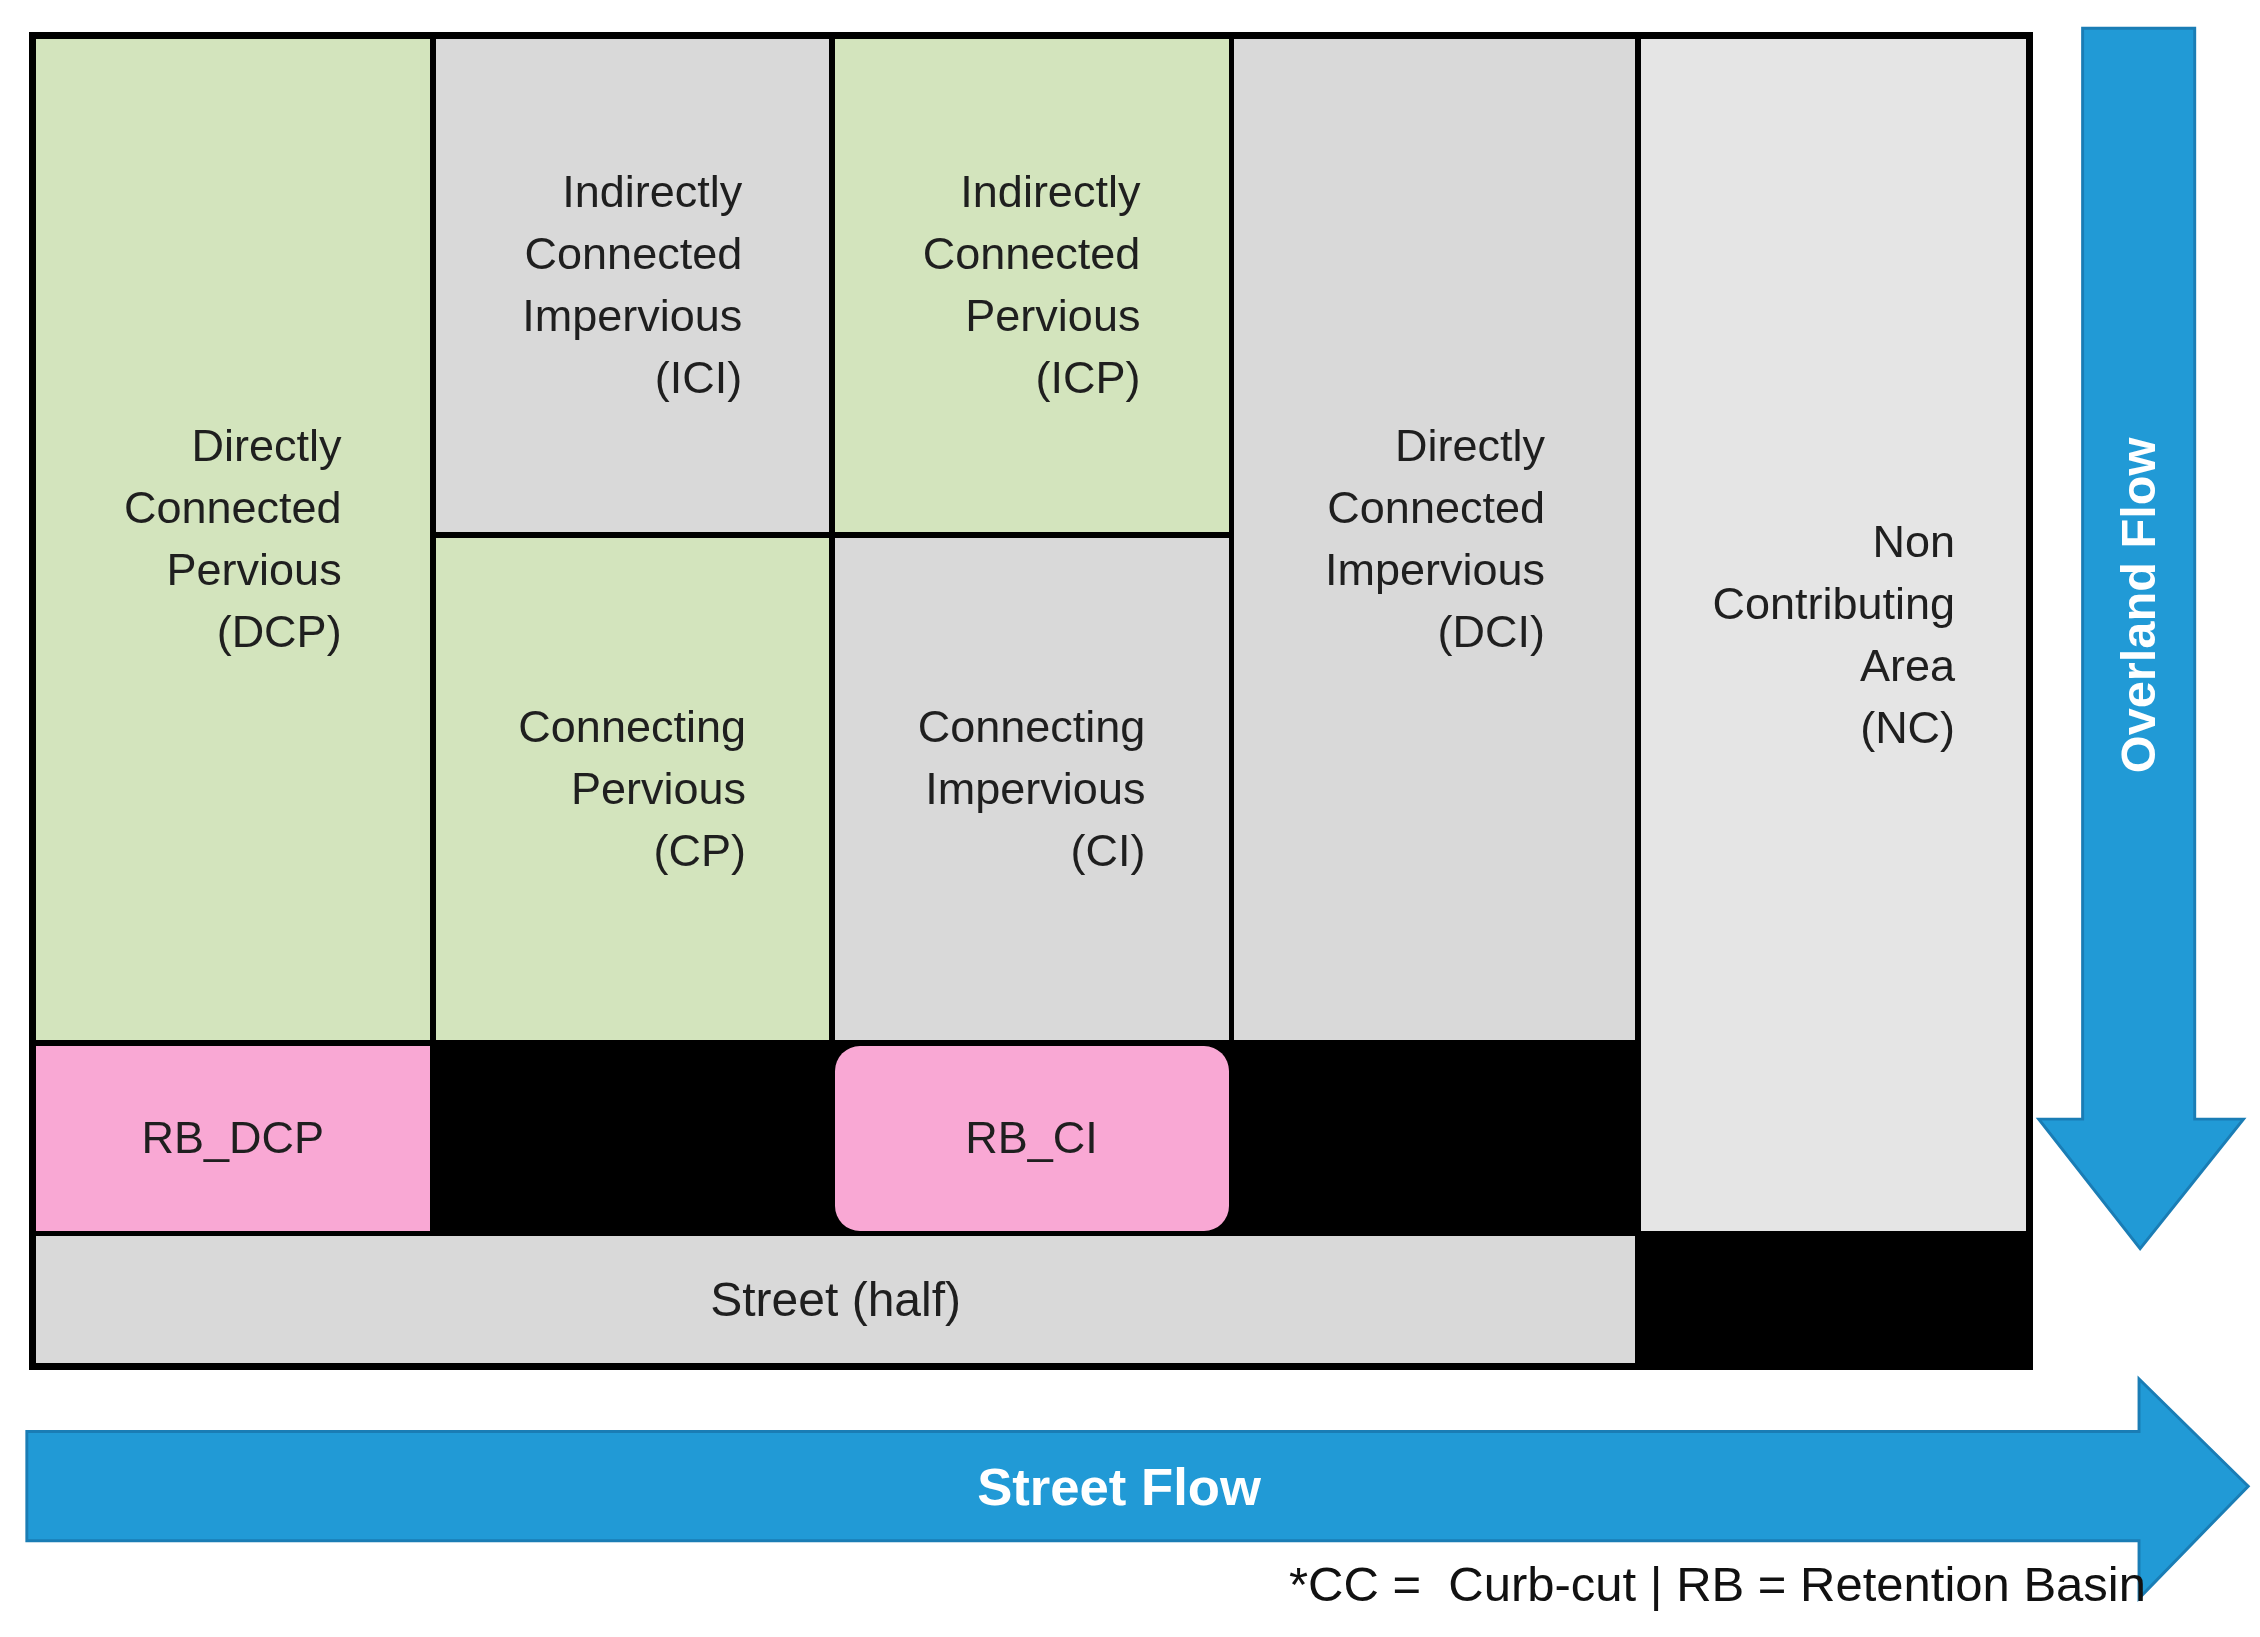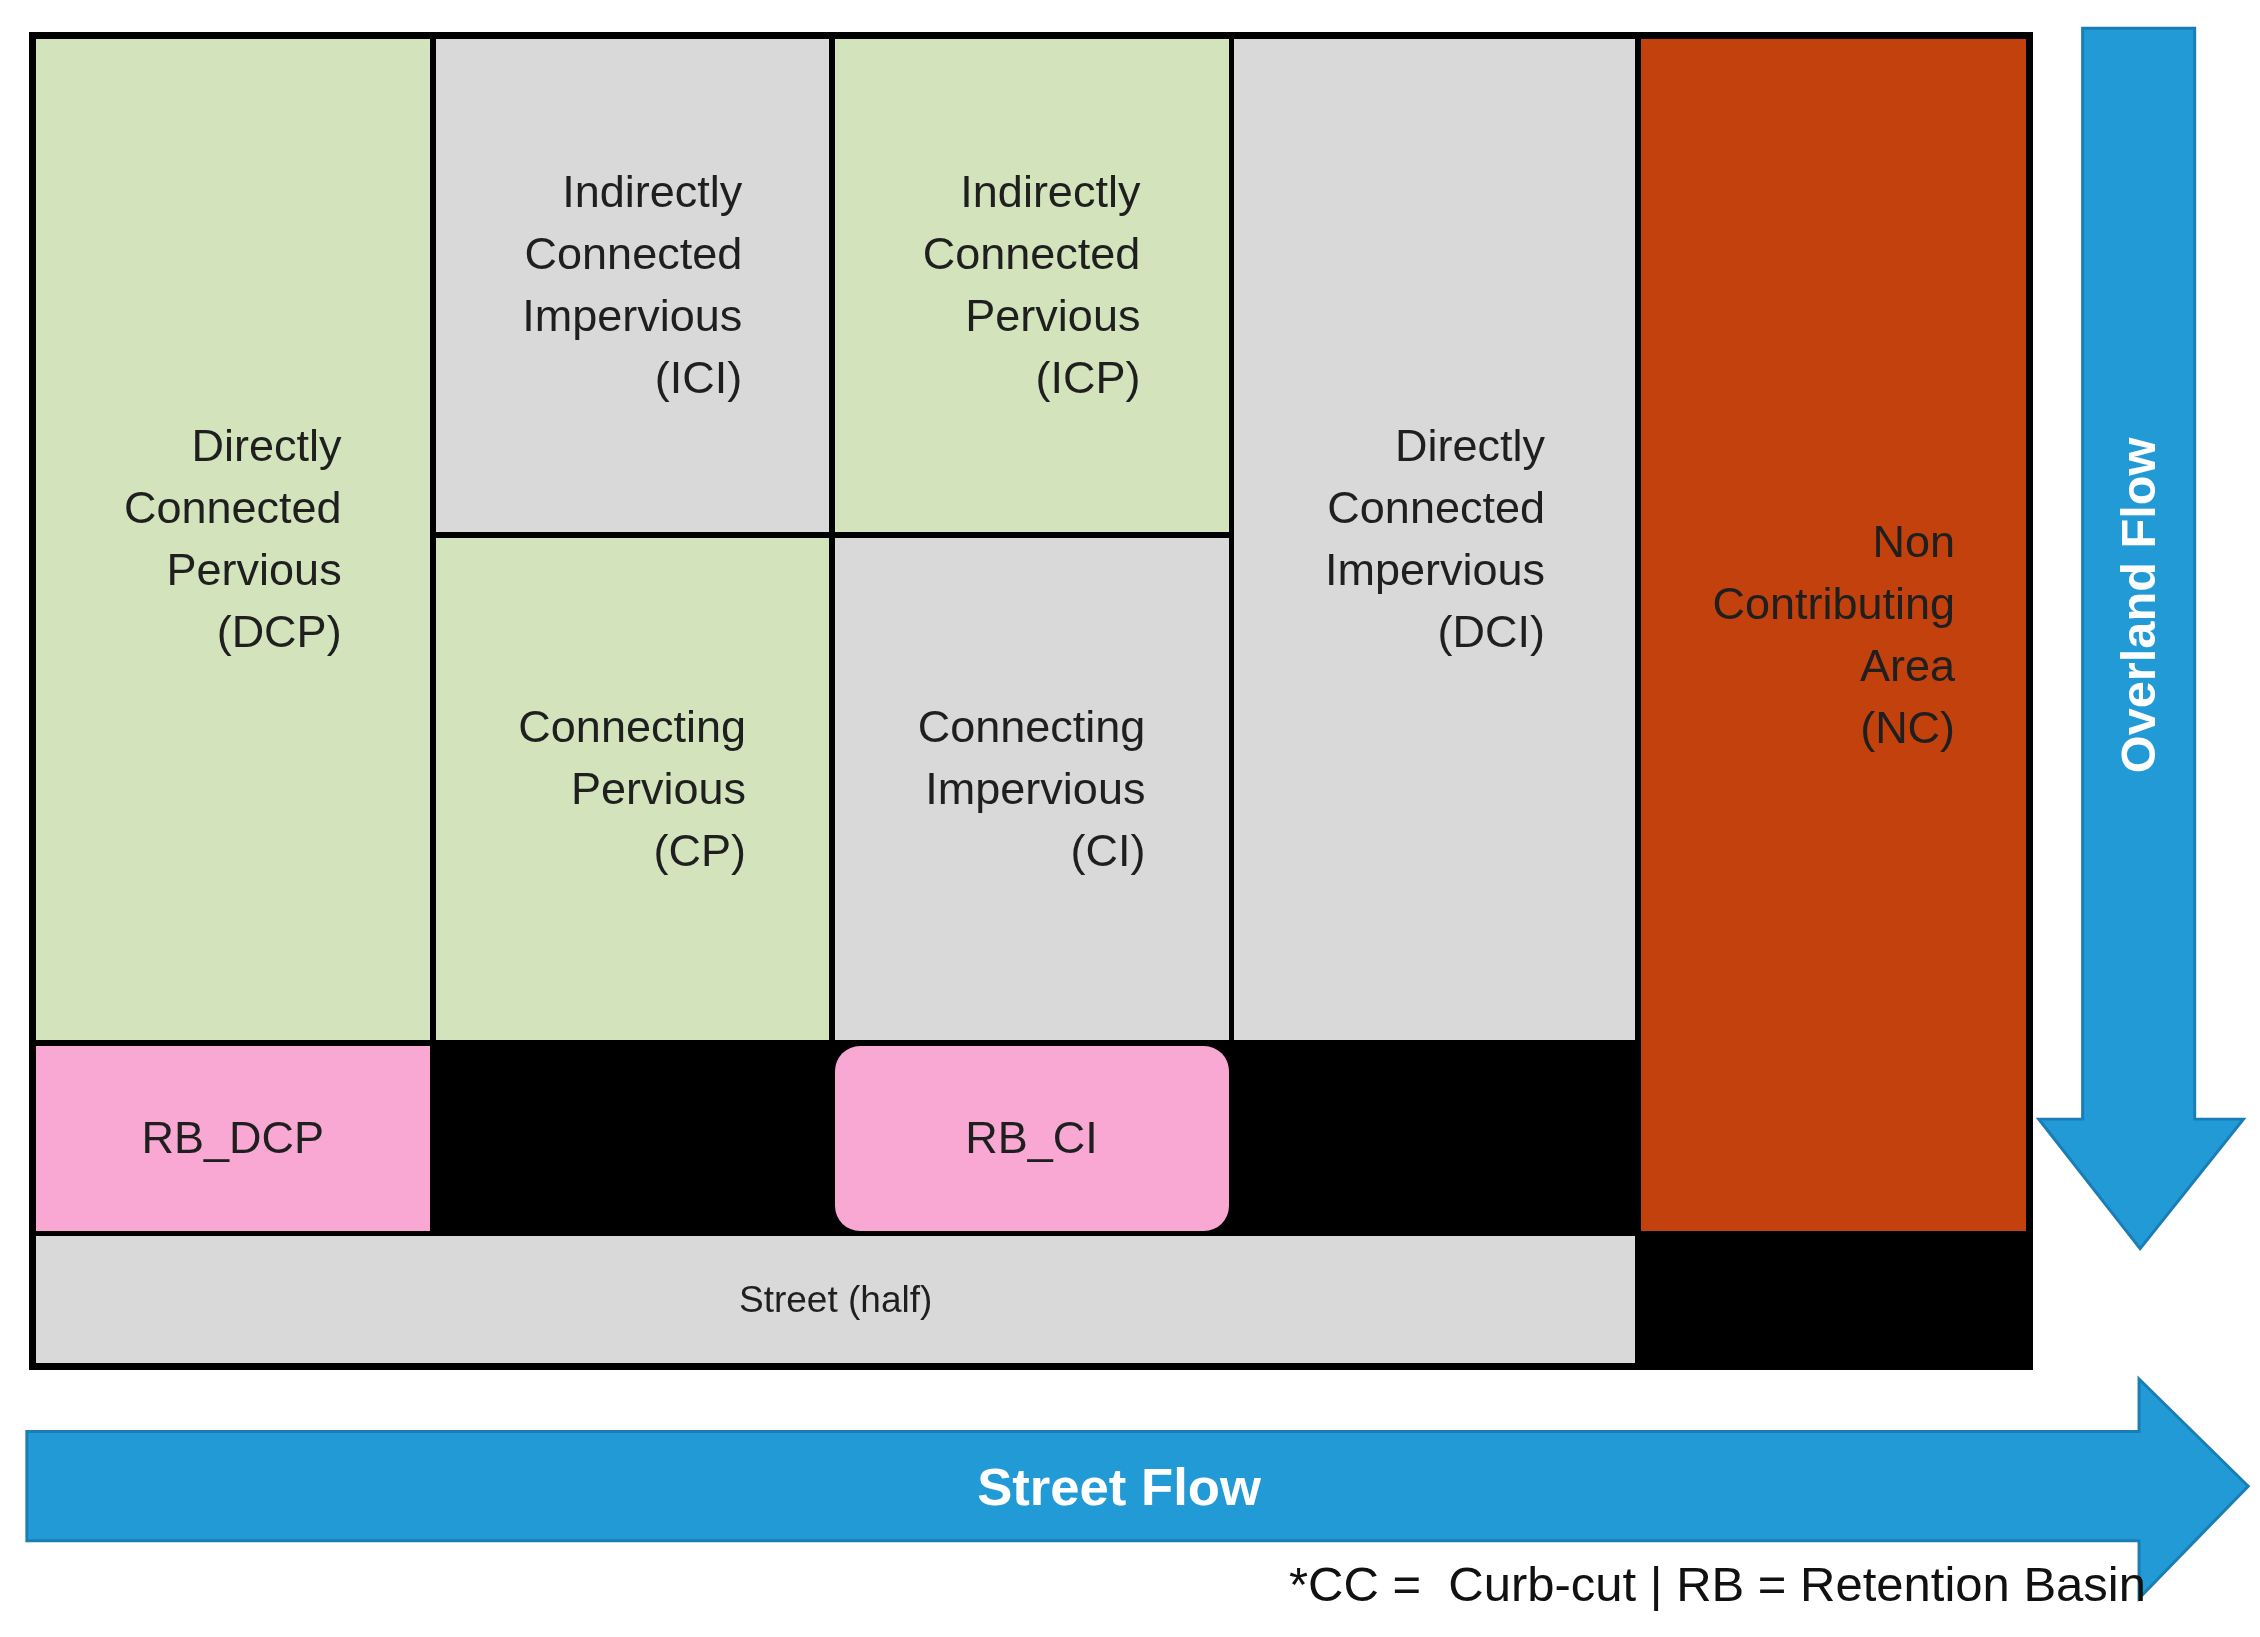--- a/index.html
+++ b/index.html
@@ -14,33 +14,33 @@
     grid-template-columns:394px 393px 394px 401px 1fr;
     grid-template-rows:493px 502px 185px 1fr;
   }
   .cell{
     display:flex;align-items:center;justify-content:center;text-align:right;
     font-size:45px;line-height:1.38;white-space:pre-line;
   }
   .green {background:#d3e4bd;}
   .gray  {background:#d9d9d9;}
   .rbgrn {background:#f9a8d4;}
-  .tan   {background:#c2410c;}
+  .tan   {background:#e5e5e5;}
   .c-dcp {grid-column:1;grid-row:1 / span 2;}
   .c-ici {grid-column:2;grid-row:1;}
   .c-icp {grid-column:3;grid-row:1;}
   .c-cp  {grid-column:2;grid-row:2;}
   .c-ci  {grid-column:3;grid-row:2;}
   .c-dci {grid-column:4;grid-row:1 / span 2;}
   .c-nc  {grid-column:5;grid-row:1 / span 3;}
   .c-rbdcp{grid-column:1;grid-row:3;}
   .c-rbcp {grid-column:2;grid-row:3;}
   .c-rbci {grid-column:3;grid-row:3;border-radius:25px;}
   .c-rbdci{grid-column:4;grid-row:3;}
-  .c-street{grid-column:1 / span 4;grid-row:4;font-size:37px;}
+  .c-street{grid-column:1 / span 4;grid-row:4;font-size:48px;}
   .c-cc  {grid-column:5;grid-row:4;}
   
   .arrow-svg{position:absolute;}
   .arrow-shape{fill:#219ad6;stroke:#1a7db5;stroke-width:3;}
   .arrow-text{fill:#ffffff;font-weight:bold;font-family:"Liberation Sans",sans-serif;}
   
   .footnote{
     position:absolute;left:878px;top:1556px;width:1268px;text-align:right;
     font-size:49px;color:#111;white-space:pre;
   }

